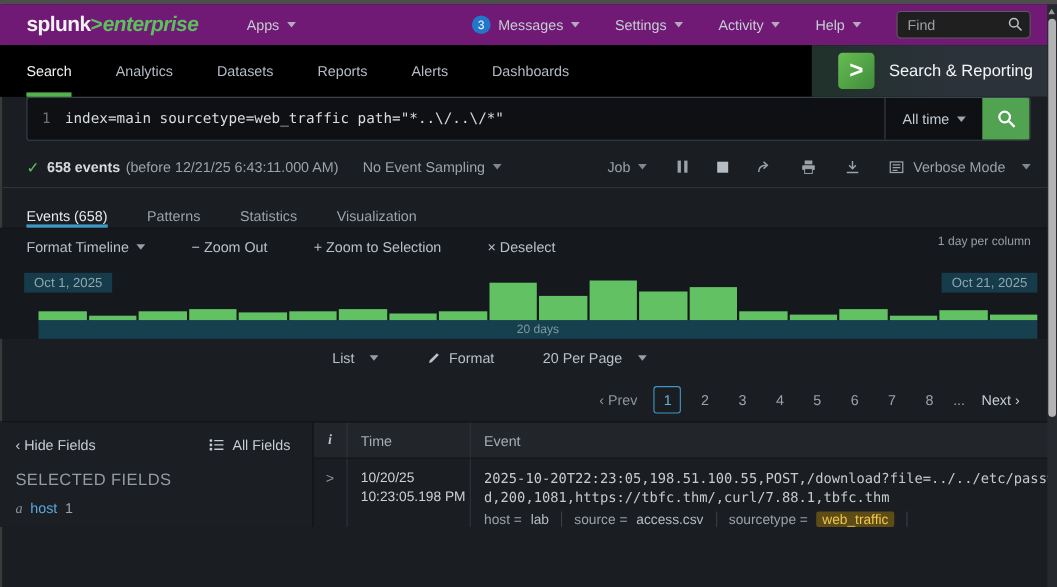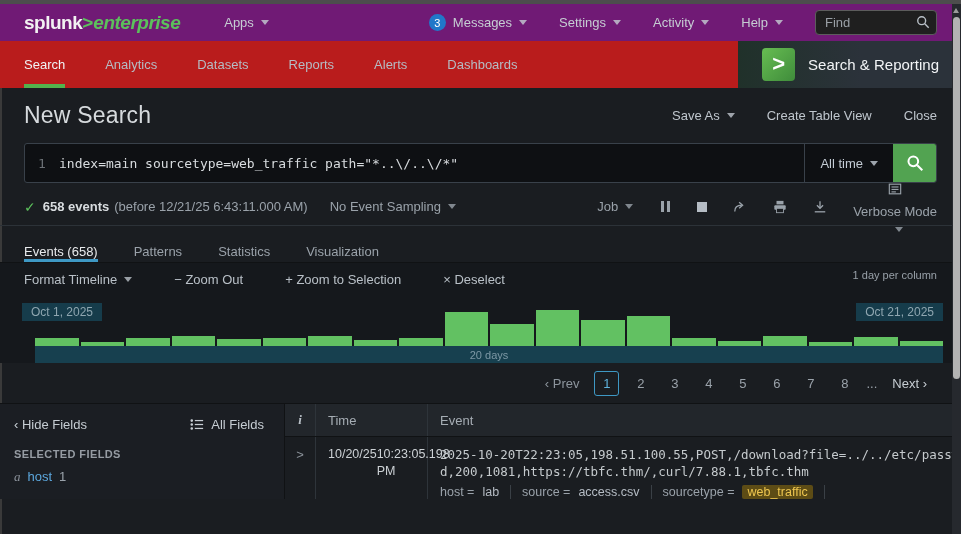--- a/index.html
+++ b/index.html
@@ -21,21 +21,21 @@
            display:inline-flex; align-items:center; justify-content:center; margin-right:7px; }
   .caret { display:inline-block; width:0; height:0; border-left:4px solid transparent;
            border-right:4px solid transparent; border-top:5px solid currentColor; margin-left:7px; opacity:.8; }
   .find-box { position:relative; }
   .find-box input { width:122px; height:25px; background:#1f1f1f; border:1px solid #5c5c5c; border-radius:4px;
                     color:#cfcfcf; font-size:13px; padding:0 24px 0 9px; font-family:"Liberation Sans",sans-serif; }
   .find-box input::placeholder { color:#9aa0a6; }
   .find-box .mag { position:absolute; right:7px; top:5px; color:#b9c0c7; }
 
   
-  .appnav { height:47px; background:#b91c1c; display:flex; align-items:stretch; }
+  .appnav { height:47px; background:#000000; display:flex; align-items:stretch; }
   .appnav-item { display:flex; align-items:center; padding:0 0; margin-left:40px; color:#b5bcc4;
                  border-bottom:4px solid transparent; border-top:4px solid transparent; cursor:pointer; }
   .appnav-item:first-child { margin-left:24px; }
   .appnav-item.active { color:#f0f2f4; border-bottom-color:#53b24d; }
   .app-chip { margin-left:auto; display:flex; align-items:center; gap:13px; padding:0 22px 0 24px;
               background:linear-gradient(90deg,#20312a 0%,#2b323a 55%); cursor:pointer; }
   .app-icon { width:33px; height:33px; border-radius:4px; background:linear-gradient(135deg,#67bd52,#3f8c3b);
               display:flex; align-items:center; justify-content:center; color:#fff; font-weight:bold;
               font-size:22px; line-height:1; padding-bottom:2px; }
   .app-name { color:#f2f4f6; font-size:15px; }
@@ -62,21 +62,21 @@
   
   .results-bar { height:38px; border-bottom:1px solid #2c3238; display:flex; align-items:center; padding:0 24px; }
   .check { color:#5cc05c; font-size:14px; margin-right:7px; }
   .count-strong { color:#d8dcdf; font-weight:bold; margin-right:5px; }
   .count-sub { color:#9aa2aa; }
   .sampling { margin-left:22px; color:#9aa2aa; display:flex; align-items:center; cursor:pointer; }
   .job-group { margin-left:auto; display:flex; align-items:center; gap:26px; color:#9aa2aa; }
   .job-group > div { display:flex; align-items:center; cursor:pointer; }
   .icon-pause i { display:inline-block; width:3px; height:11px; background:currentColor; margin:0 1.5px; }
   .icon-stop { width:10px; height:10px; background:#b5bcc4; display:inline-block; }
-  .mode { display:flex; align-items:center; gap:8px; color:#9aa2aa;flex-direction:column; }
+  .mode { display:flex; align-items:center; gap:8px; color:#9aa2aa; }
 
   
   .tabs { height:37px; display:flex; gap:36px; padding:0 24px; border-bottom:1px solid #101214; }
   .tab { display:flex; align-items:flex-end; color:#9aa2aa; border-bottom:3px solid transparent; cursor:pointer; }
   .tab.active { color:#e8eaec; border-bottom-color:#3e98c4; }
 
   
   .timeline { height:100px; background:#15181c; position:relative; }
   .tl-toolbar { height:32px; display:flex; align-items:center; gap:42px; padding:0 24px; color:#b9c0c7; }
   .tl-toolbar > div { cursor:pointer; display:flex; align-items:center; }
@@ -98,38 +98,38 @@
   .page-btn.active { border-color:#3e98c4; color:#5fb3dd; }
   .page-prev { color:#8d959d; margin-right:6px; cursor:pointer; }
   .page-next { color:#c6cdd3; margin-left:6px; cursor:pointer; }
   .page-ellipsis { color:#9aa2aa; }
 
   
   .bottom { display:flex; height:96px; border-top:1px solid #101214; }
   .sidebar { width:285px; background:#1b1e23; border-right:1px solid #101214; }
   .sidebar-head { display:flex; justify-content:space-between; padding:13px 20px 0 14px; color:#c6cdd3; }
   .sidebar-head > div { display:flex; align-items:center; gap:7px; cursor:pointer; }
-  .fields-label { margin:16px 0 0 14px; font-size:11px; color:#969ca3; letter-spacing:.4px; cursor:default;font-weight:bold; }
+  .fields-label { margin:16px 0 0 14px; font-size:15px; color:#969ca3; letter-spacing:.4px; cursor:default; }
   .field-item { margin:9px 0 0 14px; font-size:13px; display:flex; gap:7px; align-items:baseline; cursor:pointer; }
   .field-type { font-style:italic; color:#8a9199; font-family:"Liberation Serif",serif; }
   .field-name { color:#5ca8de; }
   .field-count { color:#9aa2aa; }
 
   .etable { flex:1; display:flex; flex-direction:column; overflow:hidden; }
   .ehead { height:33px; background:#22262b; display:flex; align-items:center; border-bottom:1px solid #101214;
            color:#a6adb4; }
   .cell-i { width:31px; align-self:stretch; display:flex; align-items:center; justify-content:center;
             border-right:1px solid #2e343a; }
   .ehead .cell-i { font-family:"Liberation Serif",serif; font-style:italic; font-weight:bold; color:#b8bfc6; }
   .cell-time { width:112px; align-self:stretch; display:flex; align-items:center; padding-left:12px;
                border-right:1px solid #2e343a; }
   .cell-event { flex:1; padding-left:12px; }
   .erow { flex:1; display:flex; align-items:stretch; }
   .erow .cell-i { align-items:flex-start; padding-top:10px; color:#8a9199; border-right:1px solid #2e343a; cursor:pointer; }
-  .erow .cell-time { flex-direction:row; align-items:flex-start; justify-content:flex-start; padding-top:9px;
+  .erow .cell-time { flex-direction:column; align-items:flex-start; justify-content:flex-start; padding-top:9px;
                      color:#ccd1d5; font-size:12.5px; line-height:17px; border-right:1px solid #2e343a; }
   .erow .cell-event { padding-top:9px; }
   .raw { max-width:69ch; font-family:"DejaVu Sans Mono",monospace; font-size:12.5px; line-height:17px;
          color:#c5cacd; word-break:break-all; }
   .fields-line { margin-top:5px; display:flex; align-items:center; font-size:12.5px; color:#9aa2aa; }
   .fields-line .sep { width:1px; height:14px; background:#3a4046; margin:0 11px; }
   .fv { color:#b5bcc4; margin-left:8px; }
   .fv.hl { background:#5d4c15; color:#eec64f; padding:0 5px; border-radius:2px; }
 
   
@@ -206,35 +206,20 @@
         <span>Dashboards</span>
       </div>
     <div class="app-chip">
       <div class="app-icon">
           <span>&gt;</span>
         </div>
       <span class="app-name">Search &amp; Reporting</span>
     </div>
   </nav>
 
-  <section class="search-header">
-    <h1 class="page-title">New Search</h1>
-    <div class="header-actions">
-      <div>
-          <span>Save As</span>
-          <span class="caret"></span>
-        </div>
-      <div>
-          <span>Create Table View</span>
-        </div>
-      <div>
-          <span>Close</span>
-        </div>
-    </div>
-  </section>
 
   <section class="searchbar-row">
     <div class="searchbox">
       <div class="q-line">1</div>
       <div class="q-text">index=main sourcetype=web_traffic path="*..\/..\/*"</div>
       <div class="time-picker">
         <span>All time</span>
           <span class="caret"></span>
       </div>
       <div class="search-btn">
@@ -363,20 +348,38 @@
         <div class="tl-bar" style="height: 10px; background: rgb(98, 193, 98);"></div>
         <div class="tl-bar" style="height: 4px; background: rgb(98, 193, 98);"></div>
         <div class="tl-bar" style="height: 9px; background: rgb(98, 193, 98);"></div>
         <div class="tl-bar" style="height: 5px; background: rgb(98, 193, 98);"></div>
       </div>
     <div class="tl-axis">
         <span>20 days</span>
       </div>
   </section>
 
+  <section class="controls-row">
+    <div>
+        <span>List</span>
+        <span class="caret"></span>
+      </div>
+    <div>
+      <span>
+          <svg width="13" height="13" viewBox="0 0 16 16" fill="currentColor">
+            <path d="M2.5 13.5 l3-.8 8-8 -2.2-2.2 -8 8 -.8 3z"></path>
+          </svg>
+        </span>
+      <span>Format</span>
+    </div>
+    <div>
+        <span>20 Per Page</span>
+        <span class="caret"></span>
+      </div>
+  </section>
 
   <section class="pagination">
     <div class="page-prev">‹ Prev</div>
     <div class="page-btn active">1</div>
     <div class="page-btn">2</div>
     <div class="page-btn">3</div>
     <div class="page-btn">4</div>
     <div class="page-btn">5</div>
     <div class="page-btn">6</div>
     <div class="page-btn">7</div>

